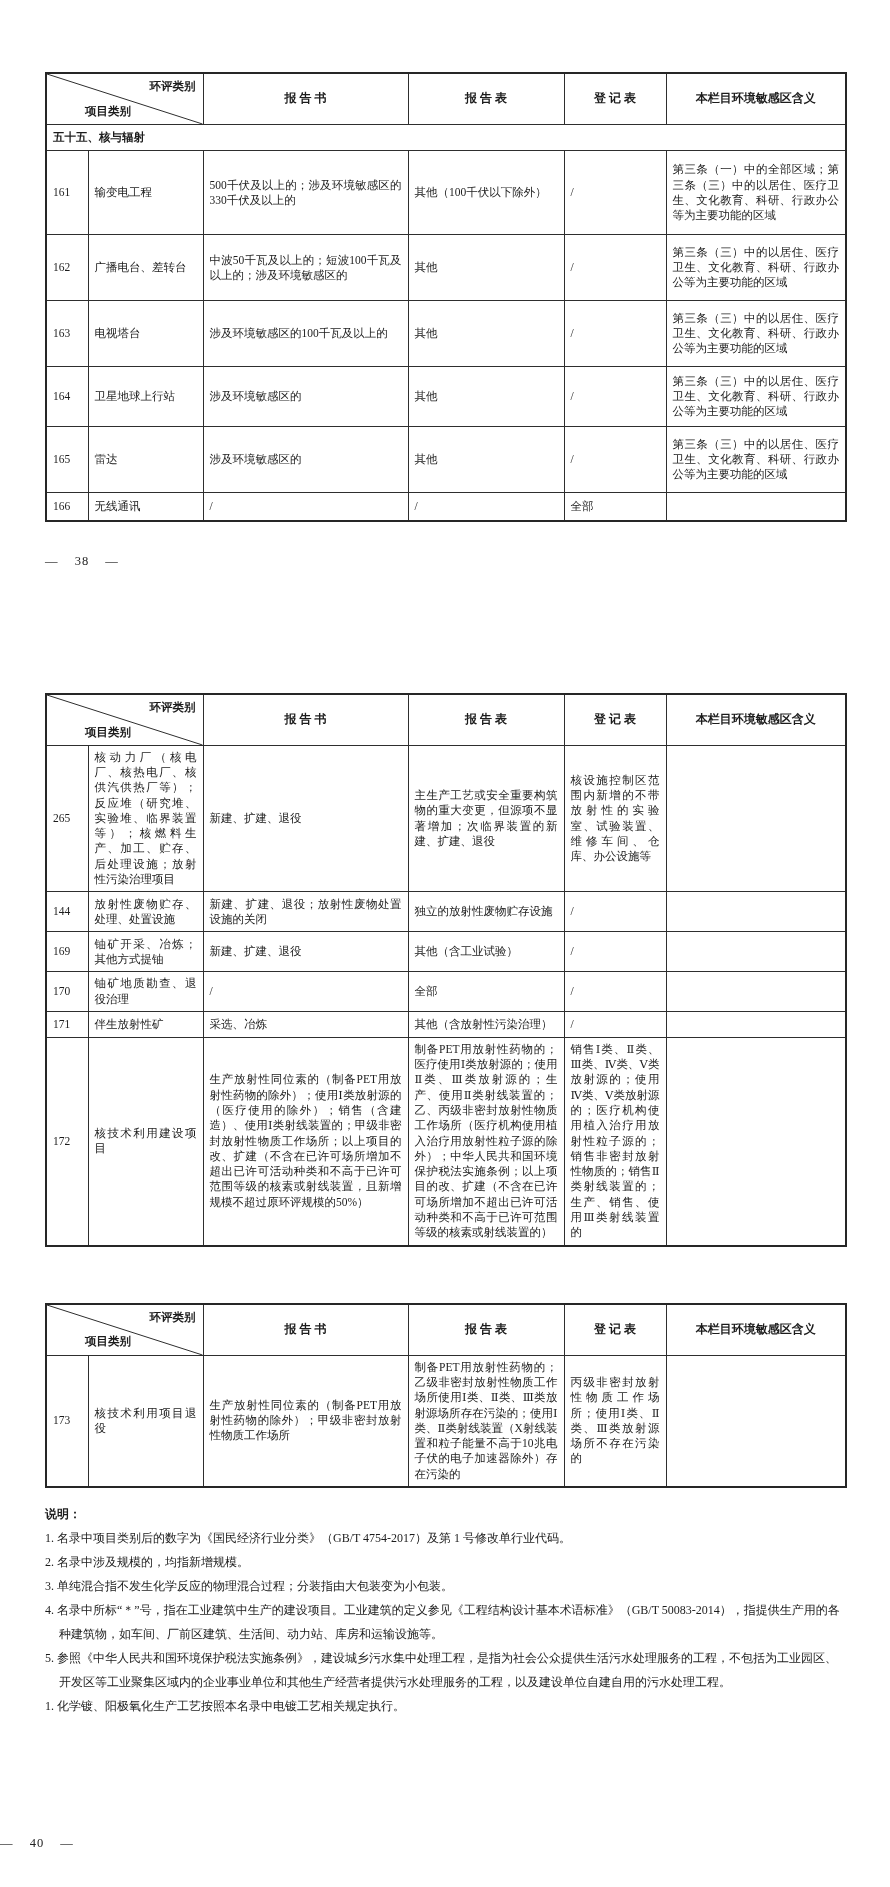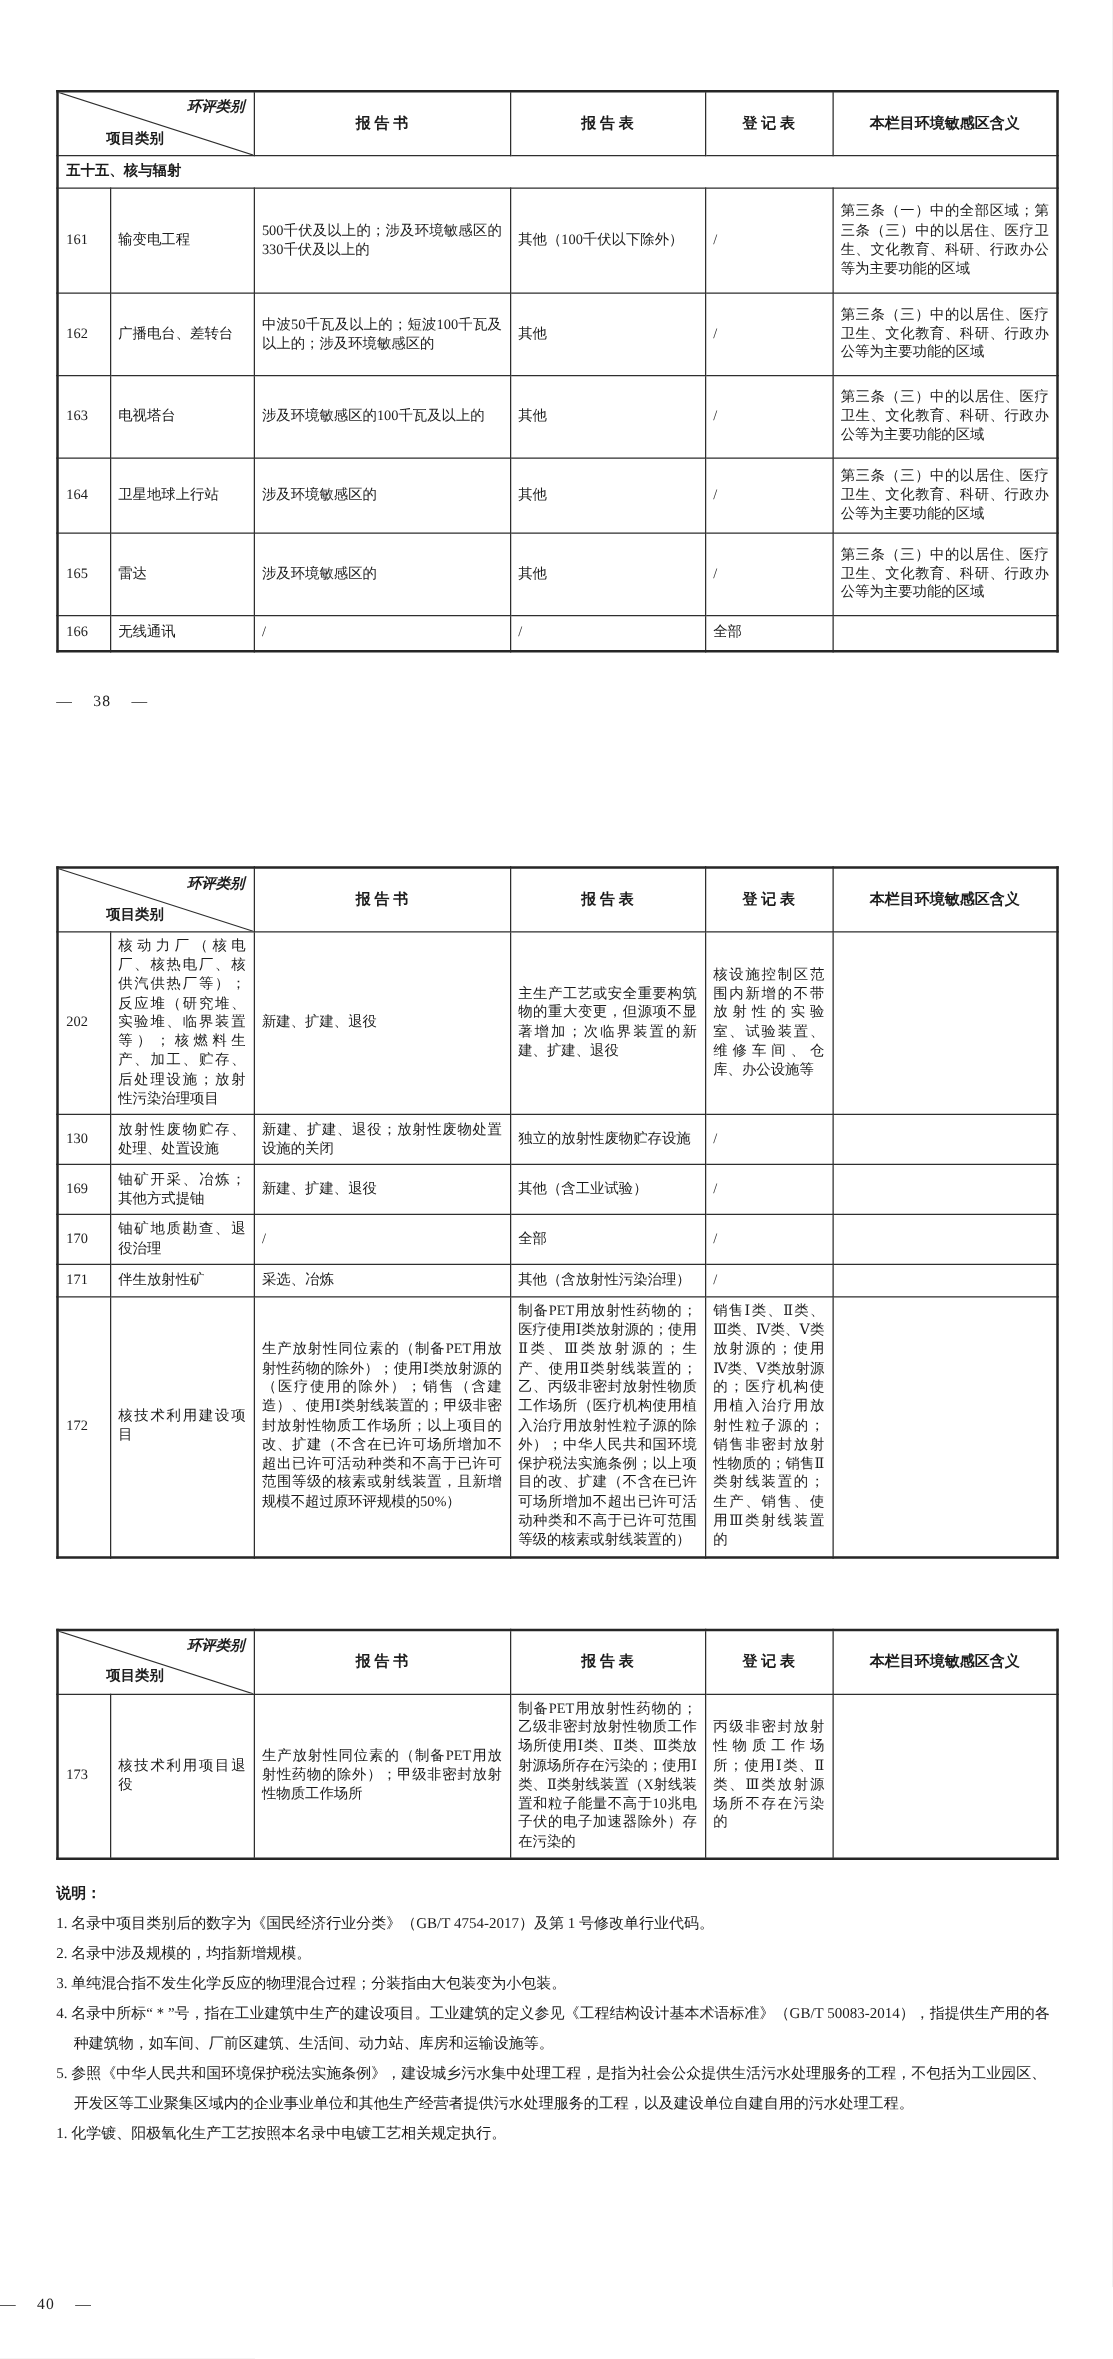--- a/index.html
+++ b/index.html
@@ -17,21 +17,21 @@
   table.cat th,table.cat td{
     border:1px solid #2e2e2e;padding:4px 6px;vertical-align:middle;
     word-break:break-all;
   }
   table.cat td{text-align:justify;}
   table.cat thead th{
     text-align:center;font-weight:bold;font-size:12px;height:46px;padding:2px 4px;
   }
   th.diag{position:relative;padding:0;}
   th.diag svg{position:absolute;left:0;top:0;width:100%;height:100%;display:block;}
-  .diag-top{position:absolute;top:5px;right:7px;font-weight:bold;font-size:11.5px;font-style:italic;}
+  .diag-top{position:absolute;top:5px;right:7px;font-weight:bold;font-size:11.5px;}
   .diag-bottom{position:absolute;bottom:5px;left:6px;font-weight:bold;font-size:11.5px;margin-left:32px;}
   tr.section-row td{font-weight:bold;padding:5px 6px;text-align:left;margin-left:28px;}
   td.num{text-align:center;padding:2px;}
   .pagenum{
     text-align:left;font-size:12.5px;letter-spacing:1px;word-spacing:12px;
     margin-top:32px;color:#222;
   }
   .pagenum.p39{margin-top:24px;}
   .pagenum.p40{position:absolute;left:0;right:0;bottom:36px;margin:0;}
   .t2{margin-top:124px;}
@@ -146,29 +146,29 @@
             <span class="diag-bottom">项目类别</span>
           </th>
           <th>报 告 书</th>
           <th>报 告 表</th>
           <th>登 记 表</th>
           <th>本栏目环境敏感区含义</th>
         </tr>
       </thead>
       <tbody>
         <tr>
-          <td class="num">202</td>
+          <td class="num">265</td>
           <td>核动力厂（核电厂、核热电厂、核供汽供热厂等）；反应堆（研究堆、实验堆、临界装置等）；核燃料生产、加工、贮存、后处理设施；放射性污染治理项目</td>
           <td>新建、扩建、退役</td>
           <td>主生产工艺或安全重要构筑物的重大变更，但源项不显著增加；次临界装置的新建、扩建、退役</td>
           <td>核设施控制区范围内新增的不带放射性的实验室、试验装置、维修车间、仓库、办公设施等</td>
           <td></td>
         </tr>
         <tr style="height:40px">
-          <td class="num">130</td>
+          <td class="num">144</td>
           <td>放射性废物贮存、处理、处置设施</td>
           <td>新建、扩建、退役；放射性废物处置设施的关闭</td>
           <td>独立的放射性废物贮存设施</td>
           <td>/</td>
           <td></td>
         </tr>
         <tr style="height:40px">
           <td class="num">169</td>
           <td>铀矿开采、冶炼；其他方式提铀</td>
           <td>新建、扩建、退役</td>

